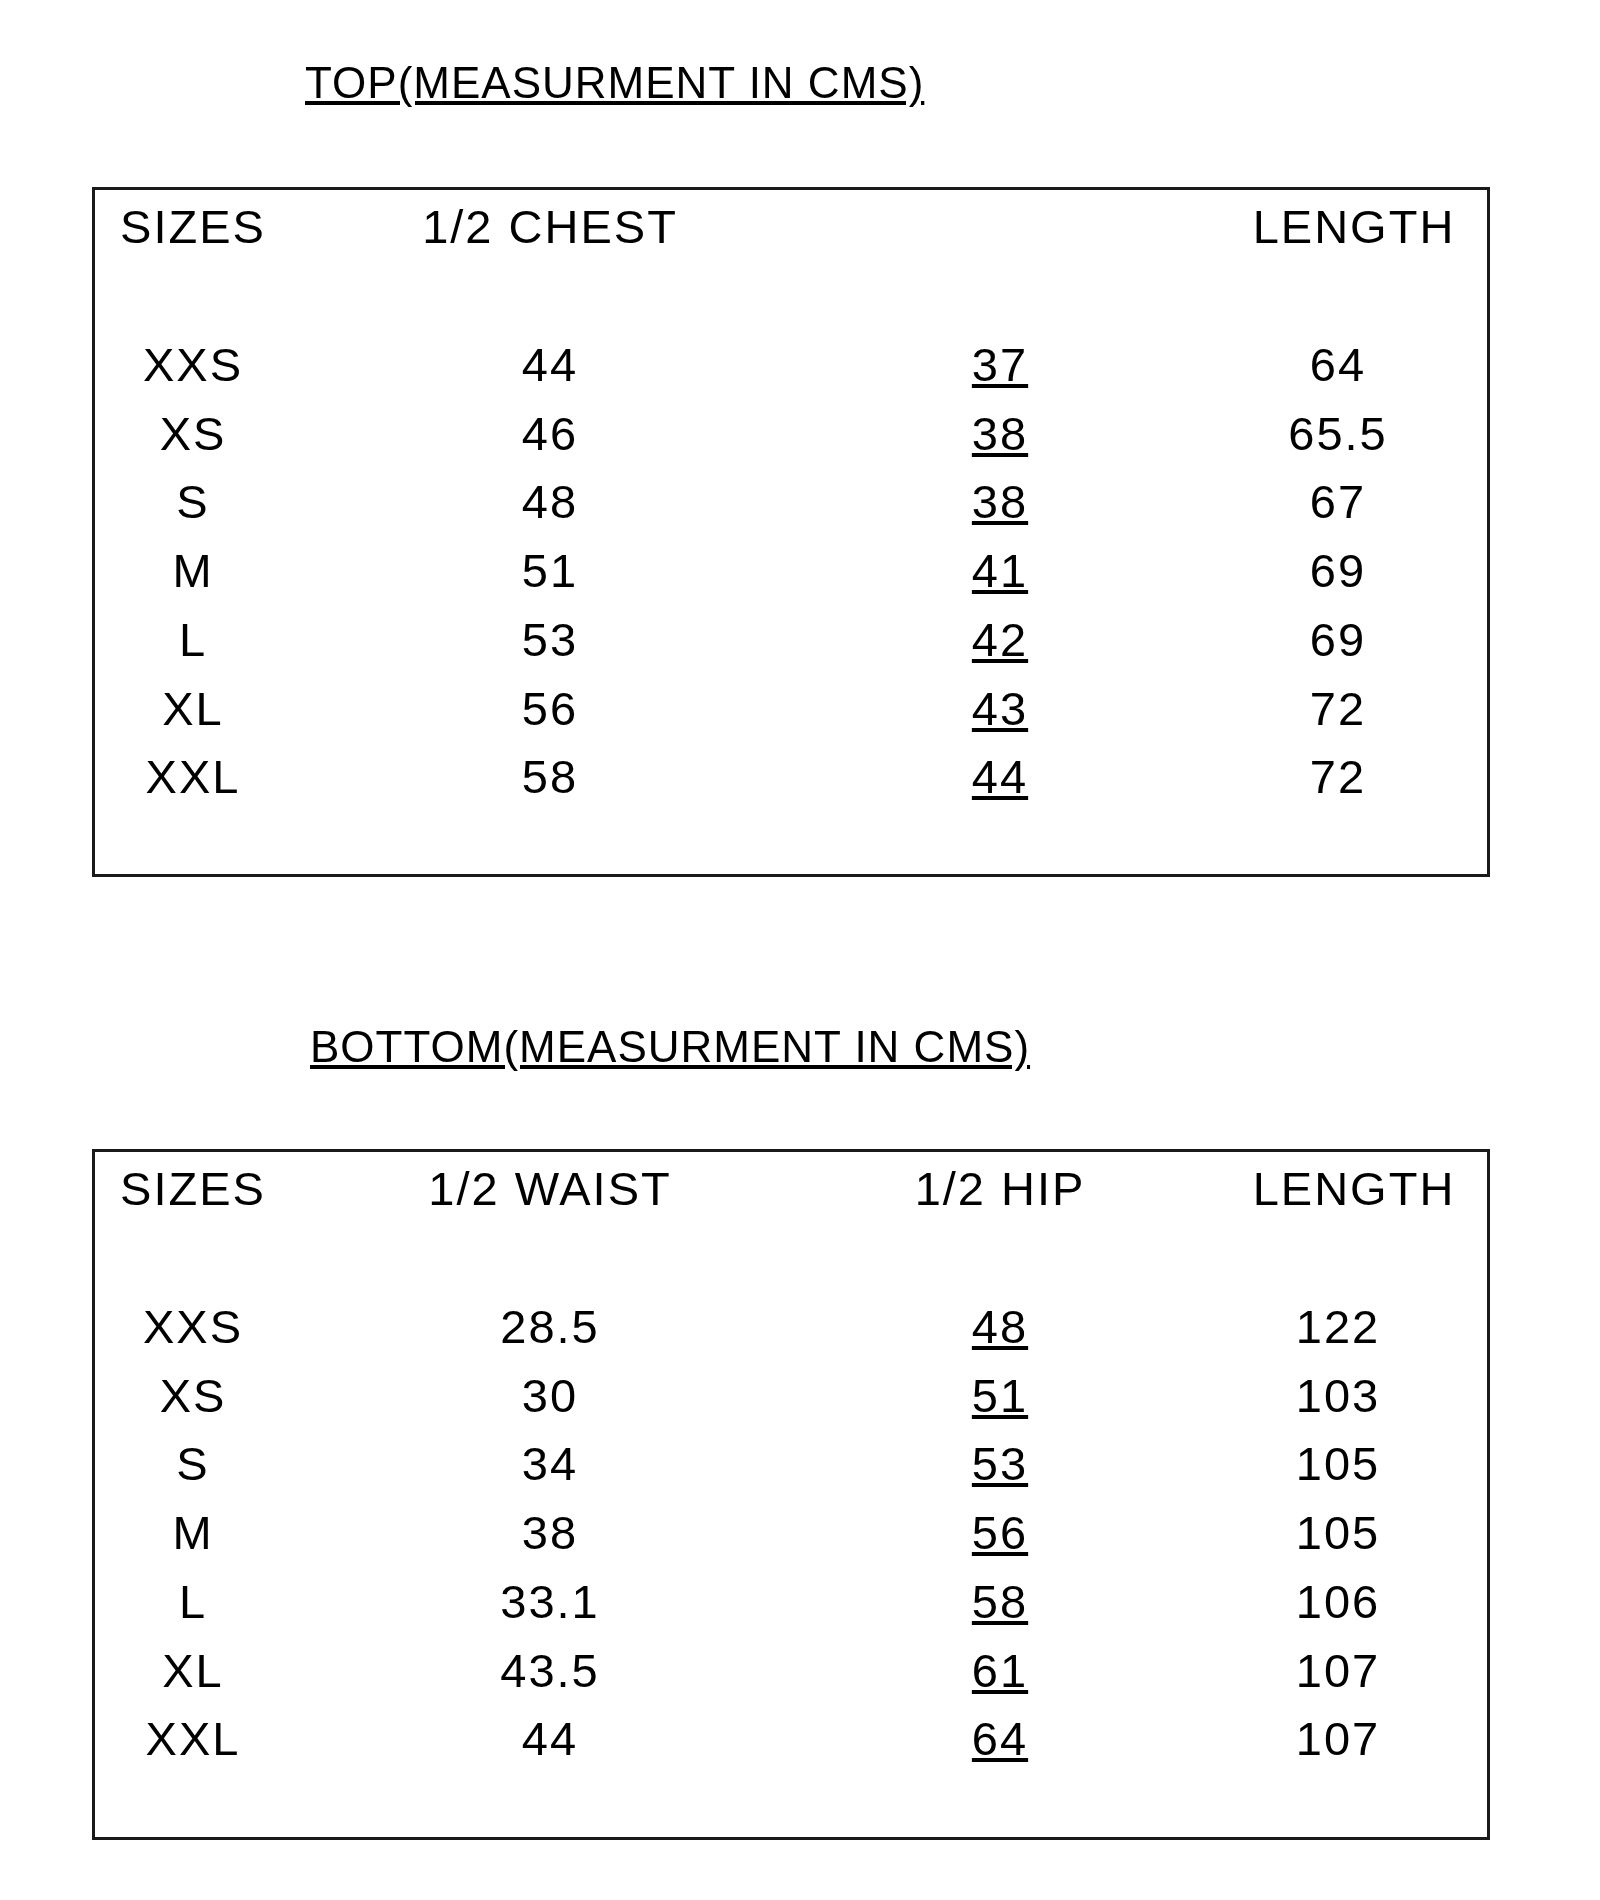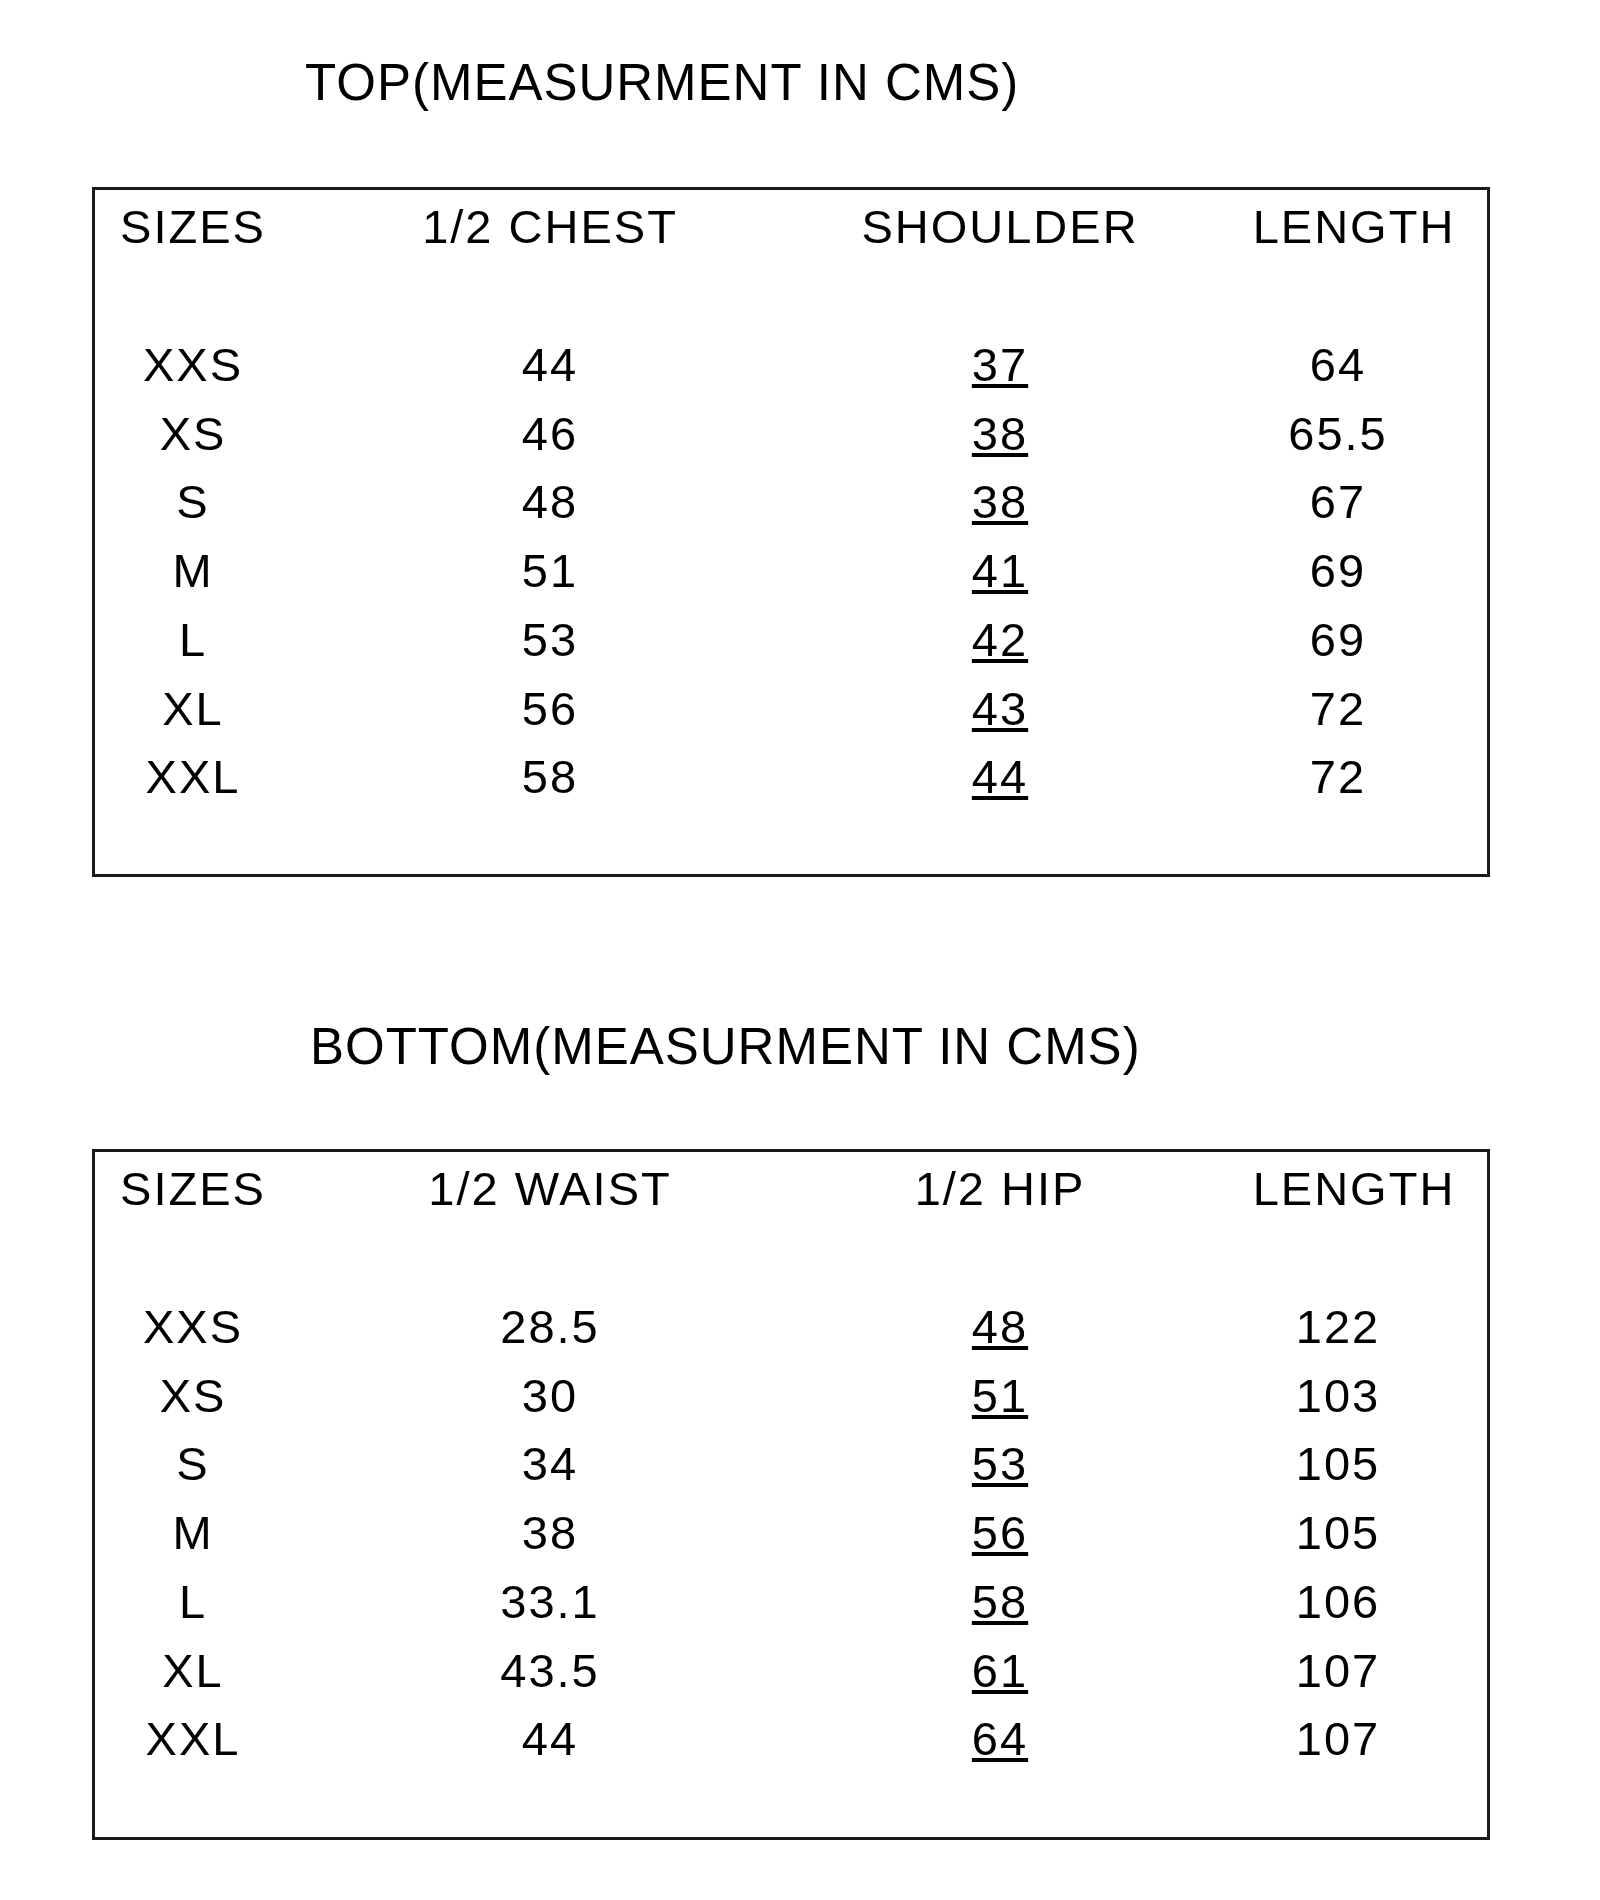--- a/index.html
+++ b/index.html
@@ -10,24 +10,25 @@
     body {
       width: 1600px;
       height: 1900px;
       position: relative;
       overflow: hidden;
       font-family: "Liberation Sans", "DejaVu Sans", sans-serif;
       color: #000000;
     }
     .section-title {
       position: absolute;
-      font-size: 51px;
+      font-size: 44px;
       line-height: 46px;
       letter-spacing: 1px;
       white-space: nowrap;
+      text-decoration: underline;
     }
     .size-table {
       position: absolute;
       left: 92px;
       width: 1392px;
       border: 3px solid #1a1a1a;
       box-sizing: content-box;
     }
     .table-header, .table-row {
       position: absolute;
@@ -57,21 +58,20 @@
   </style>
 </head>
 <body>
 
 <div class="section-title" style="left:305px; top:60px;">TOP(MEASURMENT IN CMS)</div>
 
 <div class="size-table" style="top:187px; height:684px;">
   <div class="table-header" style="top:14px;">
     <span class="cell h0">SIZES</span>
     <span class="cell h1">1/2 CHEST</span>
-    <span class="cell h2">SHOULDER</span>
     <span class="cell h3">LENGTH</span>
   </div>
 
   <div class="table-row" style="top:152px;">
     <span class="cell c0">XXS</span>
     <span class="cell c1">44</span>
     <span class="cell c2">37</span>
     <span class="cell c3">64</span>
   </div>
   <div class="table-row" style="top:220.7px;">

